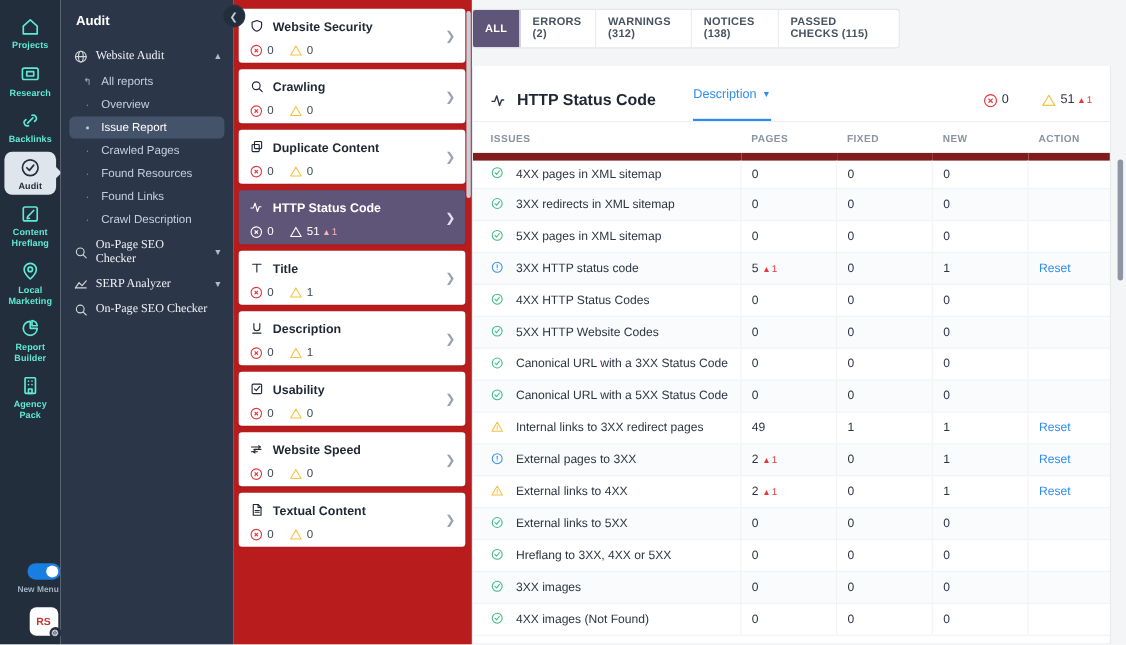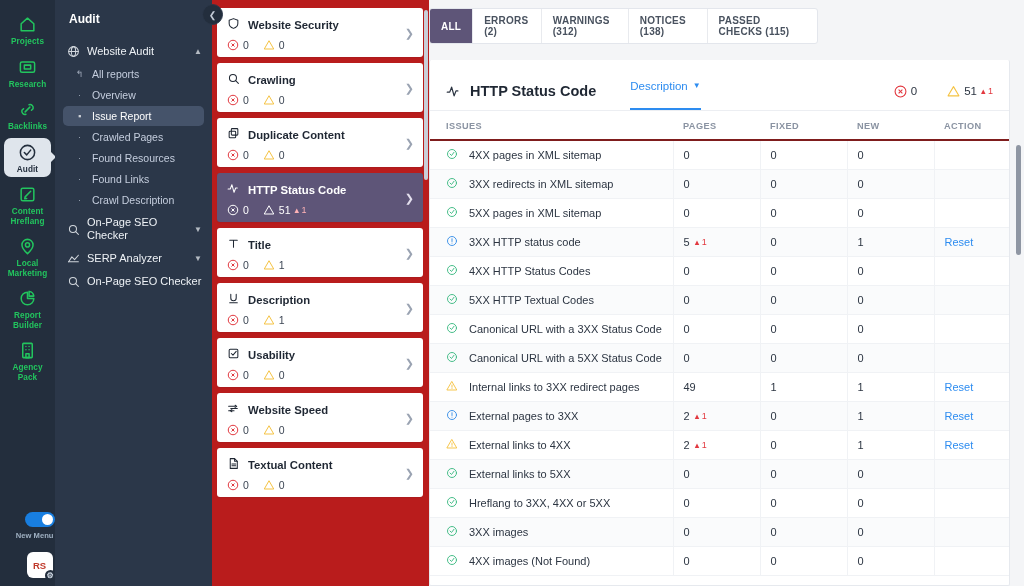--- a/index.html
+++ b/index.html
@@ -16,21 +16,21 @@
   .rail {
     width: 55px; flex: 0 0 55px;
     background: #232e3d;
     display: flex; flex-direction: column; align-items: center;
     padding-top: 10px;
     position: relative;
   }
   .rail-item {
     width: 47px; padding: 5px 0 3px;
     display: flex; flex-direction: column; align-items: center;
-    color: #22c55e; margin-bottom: 3px;
+    color: #5eead4; margin-bottom: 3px;
     border-radius: 7px; cursor: pointer; position: relative;
   }
   .rail-item svg { width: 19px; height: 19px; display: block; }
   .rail-label {
     font-size: 8.2px; line-height: 9.5px; text-align: center;
     margin-top: 3px; letter-spacing: .1px; font-weight: 600;
   }
   .rail-item.active { background: #dfe5ec; color: #232e3d; }
   .rail-item.active::after {
     content: ""; position: absolute; right: -5px; top: 50%;
@@ -77,21 +77,21 @@
     background: #232e3d; color: #c4ccd8;
     display: flex; align-items: center; justify-content: center;
     font-size: 9px; cursor: pointer; z-index: 5;
     border: 1px solid #2b3749;
   }
   .nav-group-head {
     display: flex; align-items: center; gap: 7px;
     padding: 5px 10px 5px 12px; font-size: 11px; cursor: pointer; color: #eef2f6;
   }
   .nav-group-head .gi { width: 13px; height: 13px; flex: 0 0 13px; opacity: .85; }
-  .nav-group-head .gtext { flex: 1; line-height: 13px; }
+  .nav-group-head .gtext { flex: 1; line-height: 13px; font-family: Liberation Serif, serif; }
   .nav-group-head .chev { font-size: 8px; opacity: .7; }
   .nav-sub {
     display: flex; align-items: center; gap: 8px;
     margin: 1px 8px 1px 8px; padding: 4px 6px 4px 12px;
     font-size: 10.5px; color: #c5cede; border-radius: 5px; cursor: pointer;
   }
   .nav-sub .bullet { width: 9px; text-align: center; font-size: 9px; opacity: .75; }
   .nav-sub.active { background: #45536a; color: #fff; }
 
   
@@ -153,21 +153,21 @@
     border-bottom: 2px solid #2d8cf0; padding-bottom: 9px;
   }
   .desc-link .chev { font-size: 8px; }
   .head-counts { margin-left: auto; display: flex; align-items: center; gap: 30px; font-size: 11.5px; color: #2c3542; }
   .head-counts .stat svg { width: 13px; height: 13px; }
 
   table { width: 100%; border-collapse: collapse; table-layout: fixed; }
   thead th {
     text-align: left; font-size: 9.2px; font-weight: 700; letter-spacing: .4px;
     color: #8a93a2; padding: 10px 0 8px 0;
-    border-bottom: 2px solid #7f1d1d; border-top: 1px solid #eceef2;
+    border-bottom: 7px solid #7f1d1d; border-top: 1px solid #eceef2;
     background: #fff;
   }
   tbody td {
     font-size: 11px; color: #2c3542; padding: 0; height: 29px;
     border-bottom: 1px solid #f0f2f5; vertical-align: middle;
   }
   tbody tr:nth-child(even) td { background: #fafbfc; }
   .c-issue { width: 243px; padding-left: 16px !important; }
   .c-num { width: 87px; border-left: 1px solid #f0f2f5; padding-left: 10px !important; }
   .c-action { width: 84px; border-left: 1px solid #f0f2f5; padding-left: 10px !important; }
@@ -761,21 +761,21 @@
                 <td class="c-num">0</td>
                 <td class="c-action"></td>
               </tr>
               <tr>
                 <td class="c-issue">
                   <div class="issue-cell">
                     <span><svg viewBox="0 0 24 24" fill="none" stroke="#3fba84" stroke-width="1.9" stroke-linecap="round" stroke-linejoin="round">
                         <circle cx="12" cy="12" r="9"></circle>
                         <polyline points="8 12 11 15 16 8.5"></polyline>
                       </svg></span>
-                    <span>5XX HTTP Textual Codes</span>
+                    <span>5XX HTTP Website Codes</span>
                   </div>
                 </td>
                 <td class="c-num">
                   <span class="num-wrap">
                     <span class="">0</span>
                     <span class="delta"></span>
                   </span>
                 </td>
                 <td class="c-num">0</td>
                 <td class="c-num">0</td>

